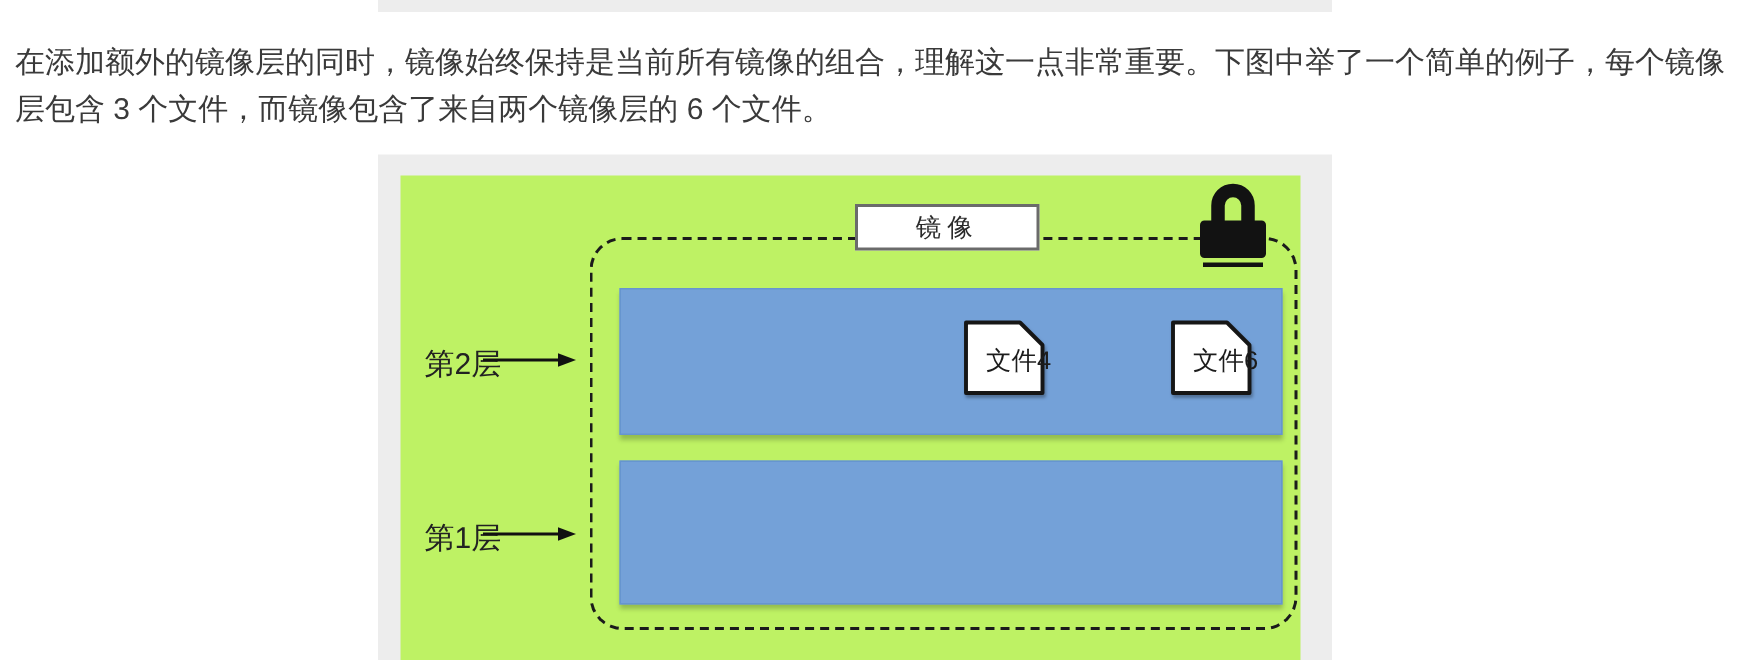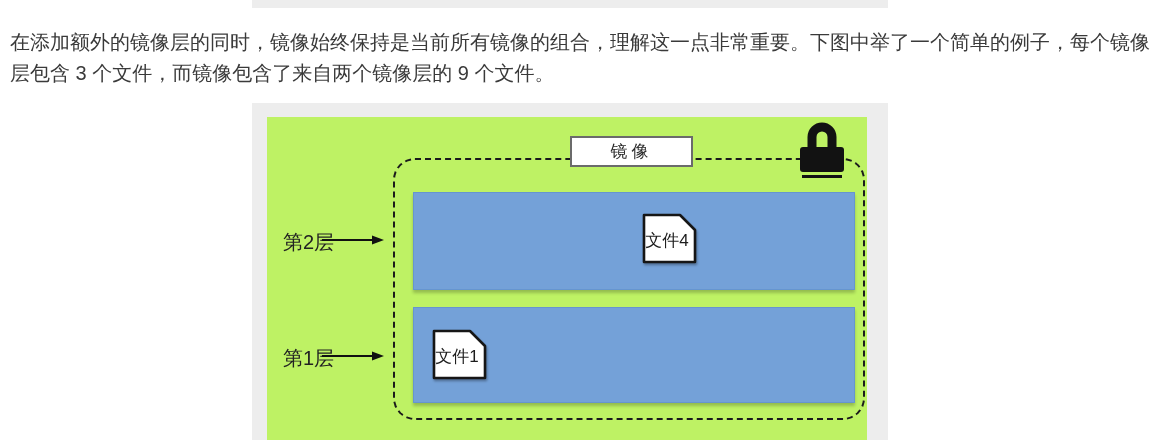--- a/index.html
+++ b/index.html
@@ -95,21 +95,21 @@
     width: 58px; height: 52px;
   }
   .file svg {
     position: absolute;
     left: 0; top: 0;
     width: 58px; height: 52px;
     filter: drop-shadow(1px 2px 1px rgba(0,0,0,0.3));
   }
   .file .file-label {
     position: absolute;
-    left: 0; top: 0;
+    left: 12px; top: 0;
     width: 54px; height: 52px;
     text-align: center;
     line-height: 56px;
     font-size: 17px;
     color: #1c1c1c;
   }
 
   
   .layer-label {
     position: absolute;
@@ -132,21 +132,21 @@
 </style>
 </head>
 <body>
 
 <div class="screen">
 
   <div class="top-strip"></div>
 
   <div class="para">
     <div class="para-line">在添加额外的镜像层的同时，镜像始终保持是当前所有镜像的组合，理解这一点非常重要。下图中举了一个简单的例子，每个镜像</div>
-    <div class="para-line">层包含 3 个文件，而镜像包含了来自两个镜像层的 9 个文件。</div>
+    <div class="para-line">层包含 3 个文件，而镜像包含了来自两个镜像层的 6 个文件。</div>
   </div>
 
   <div class="figure-frame">
     <div class="diagram-panel">
 
       <div class="dashed-box"></div>
 
       <div class="layer-rect layer-2"></div>
       <div class="layer-rect layer-1"></div>
 
@@ -157,27 +157,27 @@
         <rect x="2" y="29" width="44" height="25" rx="3" fill="#121212"></rect>
         <rect x="4" y="57" width="40" height="3" fill="#121212"></rect>
       </svg>
 
       <div class="file" style="left:373px; top:96px;">
         <svg viewBox="0 0 58 52">
             <path d="M4 2 L40 2 L55 17 L55 49 L4 49 Z" fill="#ffffff" stroke="#161616" stroke-width="2.6" stroke-linejoin="round"></path>
           </svg>
         <span class="file-label">文件4</span>
       </div>
-
-      <div class="file" style="left:163px; top:212px;">
+      <div class="file" style="left:511px; top:96px;">
         <svg viewBox="0 0 58 52">
             <path d="M4 2 L40 2 L55 17 L55 49 L4 49 Z" fill="#ffffff" stroke="#161616" stroke-width="2.6" stroke-linejoin="round"></path>
           </svg>
-        <span class="file-label">文件1</span>
+        <span class="file-label">文件6</span>
       </div>
+
 
       <div class="layer-label label-2">第2层</div>
       <svg class="arrow arrow-2" viewBox="0 0 62 12">
         <line x1="0" y1="6" x2="50" y2="6" stroke="#111111" stroke-width="2"></line>
         <polygon points="50,1.5 62,6 50,10.5" fill="#111111"></polygon>
       </svg>
 
       <div class="layer-label label-1">第1层</div>
       <svg class="arrow arrow-1" viewBox="0 0 62 12">
         <line x1="0" y1="6" x2="50" y2="6" stroke="#111111" stroke-width="2"></line>

